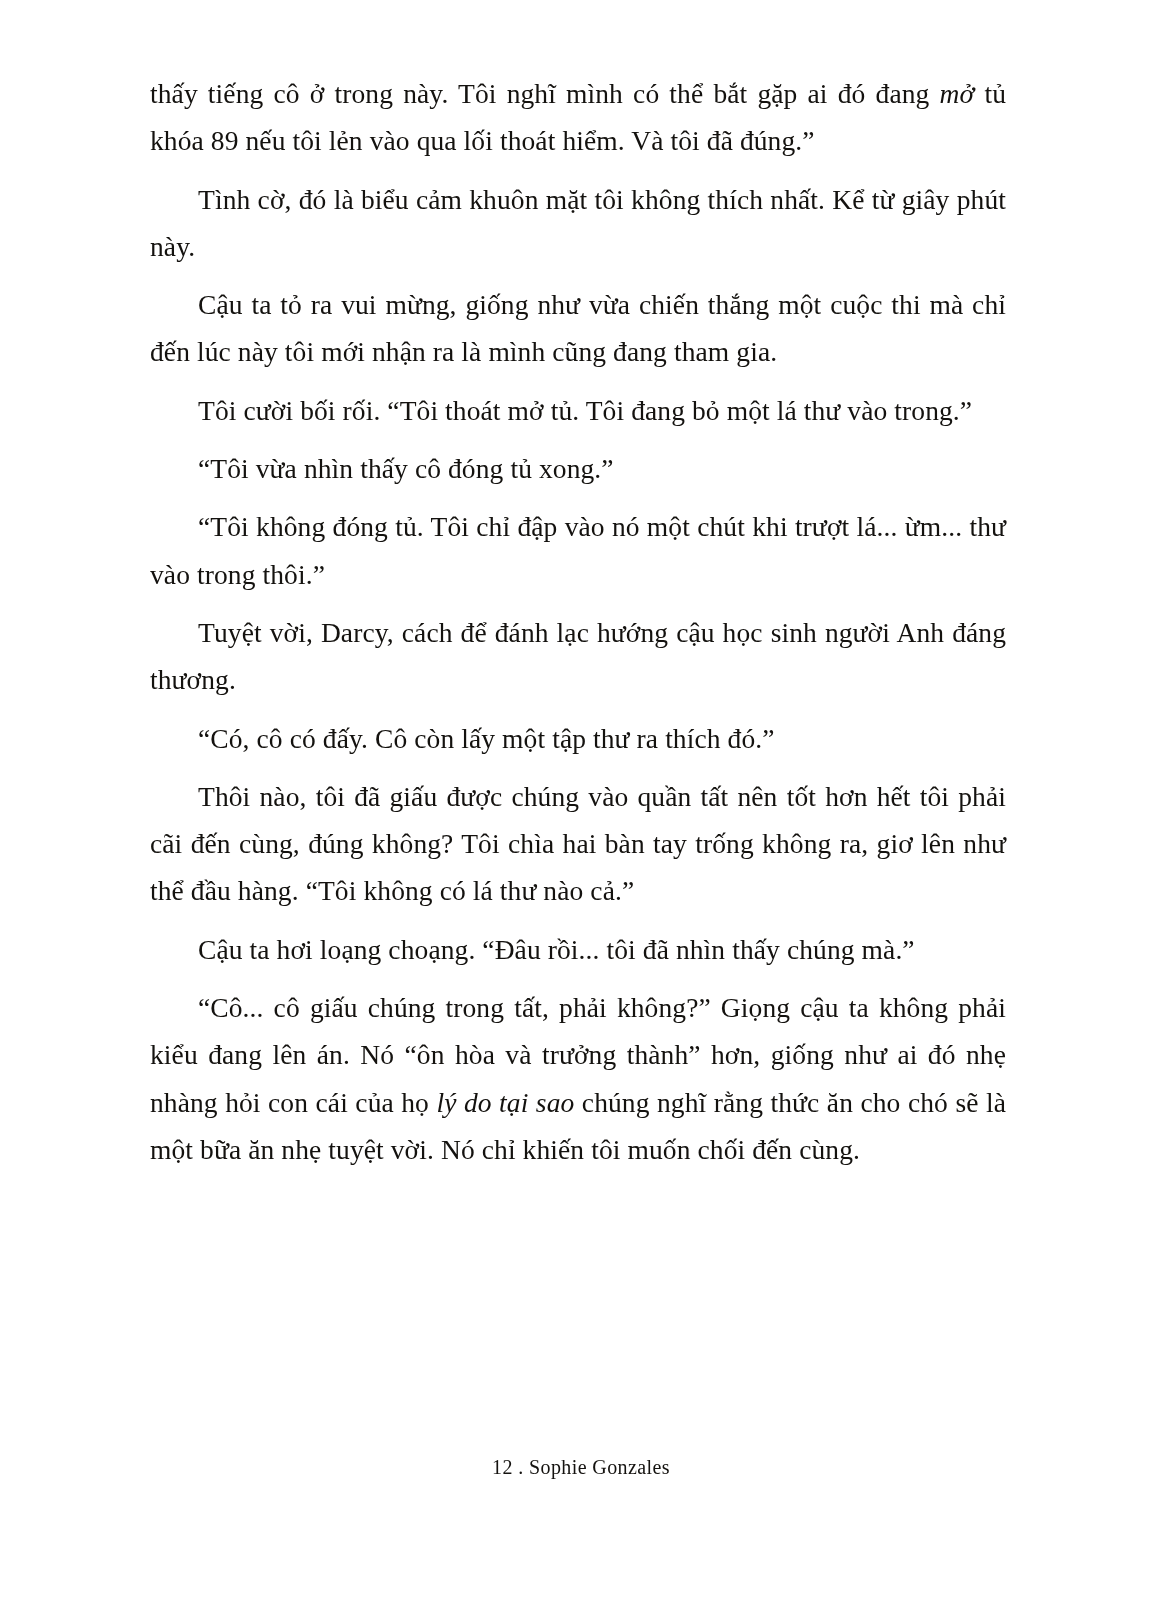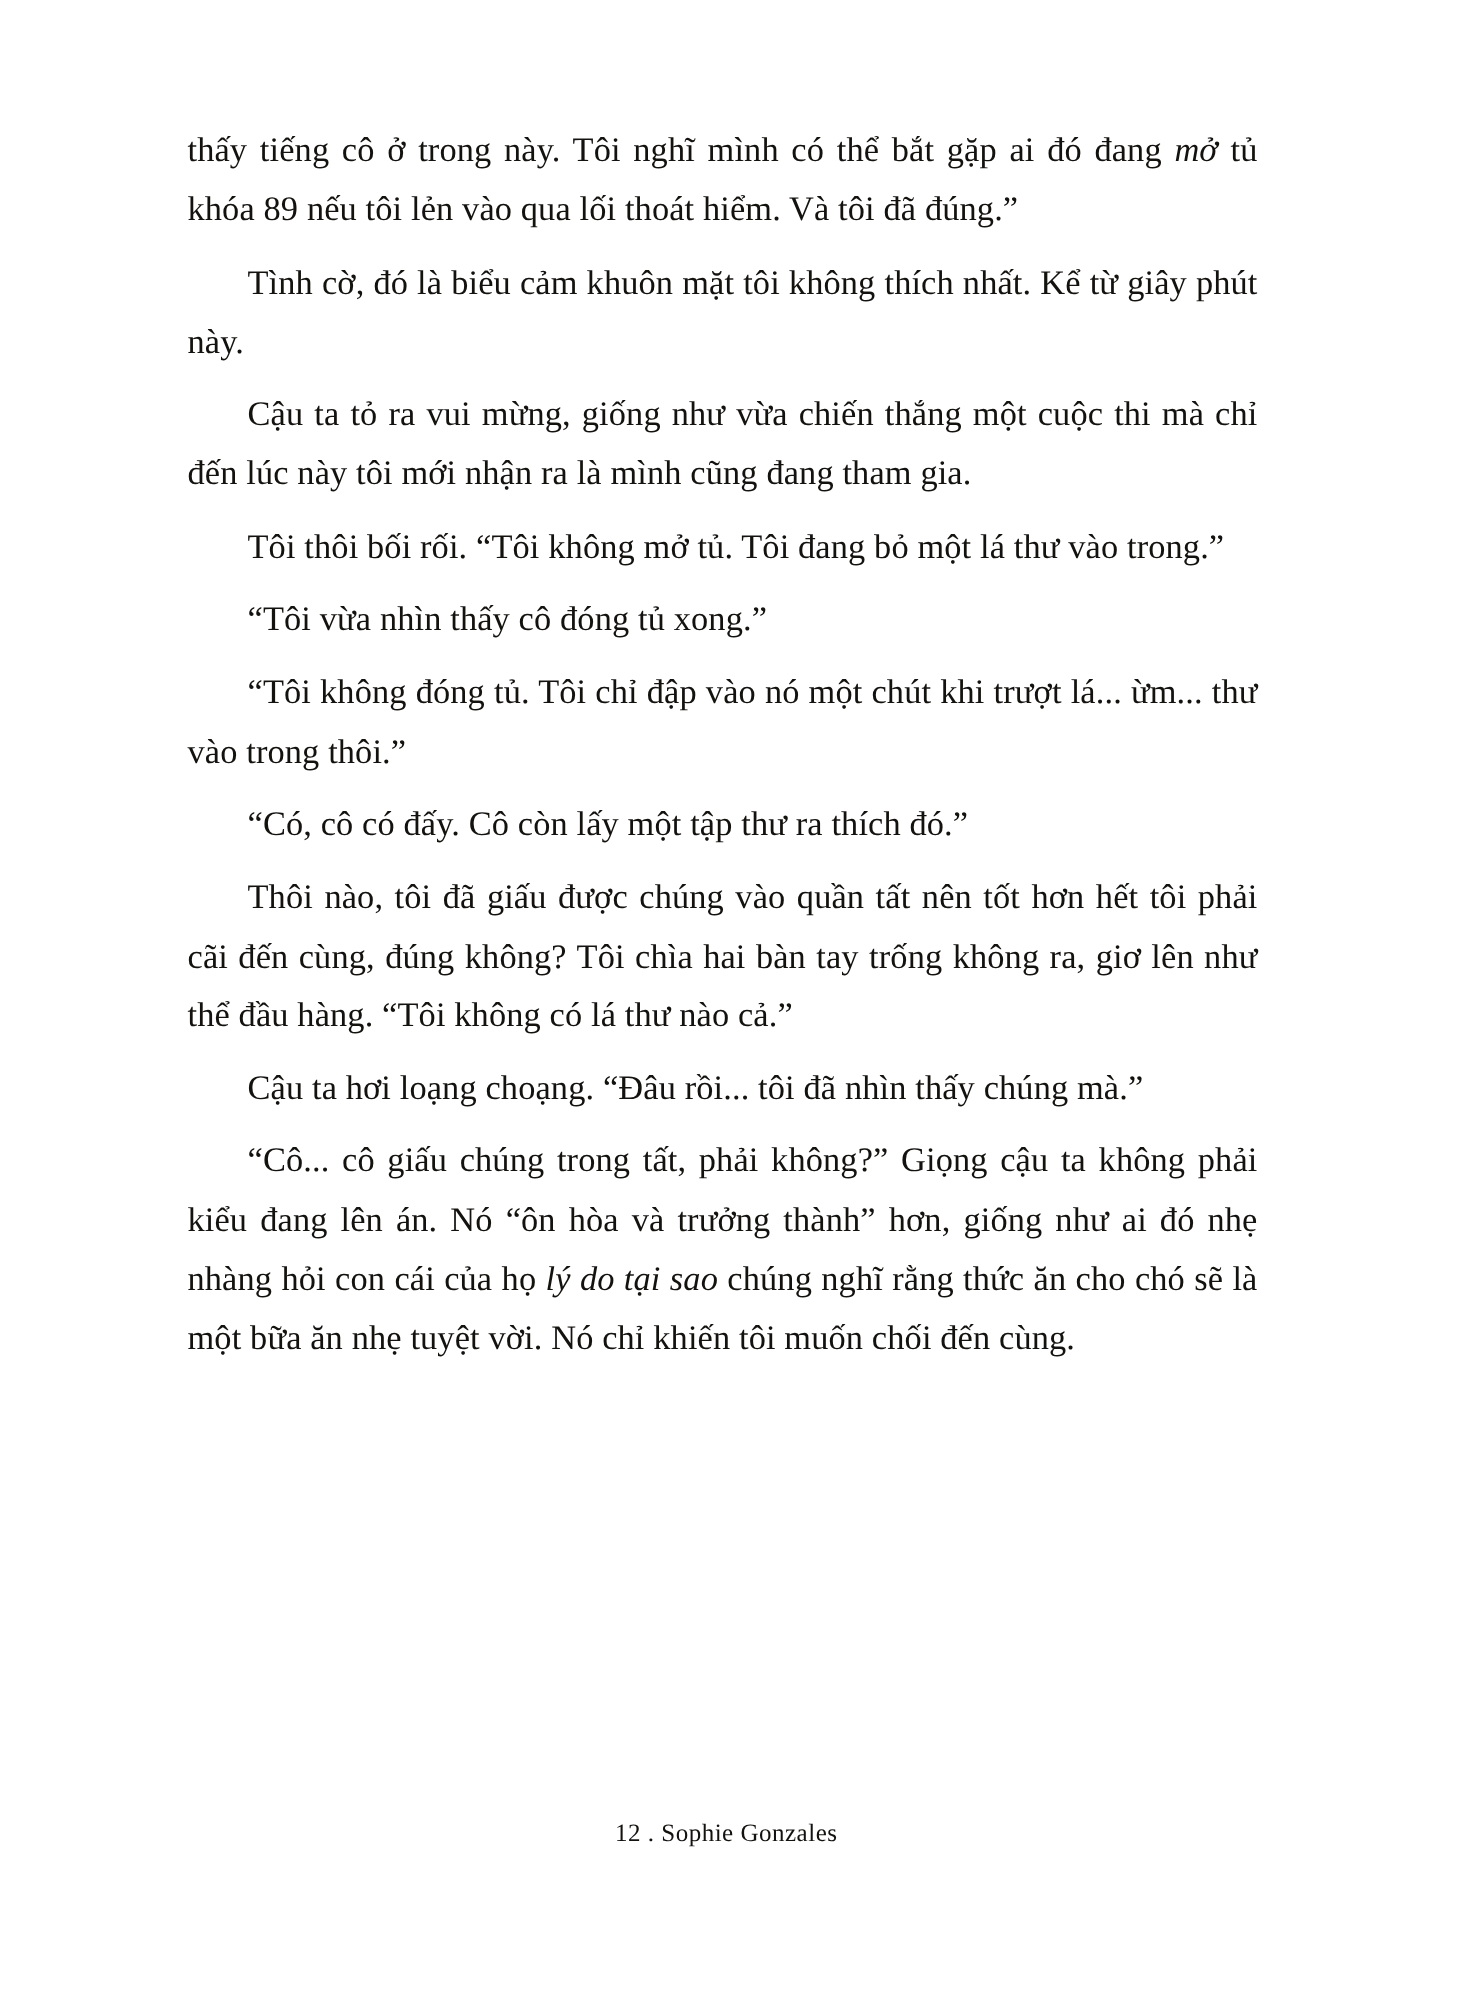--- a/index.html
+++ b/index.html
@@ -12,21 +12,21 @@
     height: 1607px;
     font-family: "Liberation Serif", serif;
     color: #111111;
     position: relative;
     overflow: hidden;
   }
   .page {
     box-sizing: border-box;
     width: 1166px;
     height: 1607px;
-    padding: 96px 160px 0 150px;
+    padding: 70px 160px 0 150px;
     position: relative;
   }
   .body-text {
     font-size: 27.5px;
     line-height: 1.72;
     text-align: justify;
     text-justify: inter-word;
     color: #14120f;
     letter-spacing: 0.1px;
   }
@@ -54,22 +54,23 @@
   }
 </style>
 </head>
 <body>
 
 <div class="page">
   <div class="body-text" id="body-text">
       <p class="noindent">thấy tiếng cô ở trong này. Tôi nghĩ mình có thể bắt gặp ai đó đang <em>mở</em> tủ khóa 89 nếu tôi lẻn vào qua lối thoát hiểm. Và tôi đã đúng.”</p>
       <p class="indent">Tình cờ, đó là biểu cảm khuôn mặt tôi không thích nhất. Kể từ giây phút này.</p>
       <p class="indent">Cậu ta tỏ ra vui mừng, giống như vừa chiến thắng một cuộc thi mà chỉ đến lúc này tôi mới nhận ra là mình cũng đang tham gia.</p>
-      <p class="indent">Tôi thôi bối rối. “Tôi không mở tủ. Tôi đang bỏ một lá thư vào trong.”</p>
+      <p class="indent">Tôi cười bối rối. “Tôi thoát mở tủ. Tôi đang bỏ một lá thư vào trong.”</p>
       <p class="indent">“Tôi vừa nhìn thấy cô đóng tủ xong.”</p>
       <p class="indent">“Tôi không đóng tủ. Tôi chỉ đập vào nó một chút khi trượt lá... ừm... thư vào trong thôi.”</p>
+      <p class="indent">Tuyệt vời, Darcy, cách để đánh lạc hướng cậu học sinh người Anh đáng thương.</p>
       <p class="indent">“Có, cô có đấy. Cô còn lấy một tập thư ra thích đó.”</p>
       <p class="indent">Thôi nào, tôi đã giấu được chúng vào quần tất nên tốt hơn hết tôi phải cãi đến cùng, đúng không? Tôi chìa hai bàn tay trống không ra, giơ lên như thể đầu hàng. “Tôi không có lá thư nào cả.”</p>
       <p class="indent">Cậu ta hơi loạng choạng. “Đâu rồi... tôi đã nhìn thấy chúng mà.”</p>
       <p class="indent">“Cô... cô giấu chúng trong tất, phải không?” Giọng cậu ta không phải kiểu đang lên án. Nó “ôn hòa và trưởng thành” hơn, giống như ai đó nhẹ nhàng hỏi con cái của họ <em>lý do tại sao</em> chúng nghĩ rằng thức ăn cho chó sẽ là một bữa ăn nhẹ tuyệt vời. Nó chỉ khiến tôi muốn chối đến cùng.</p>
     </div>
   <div class="folio">12 . Sophie Gonzales</div>
 </div>
 
 </body></html>

